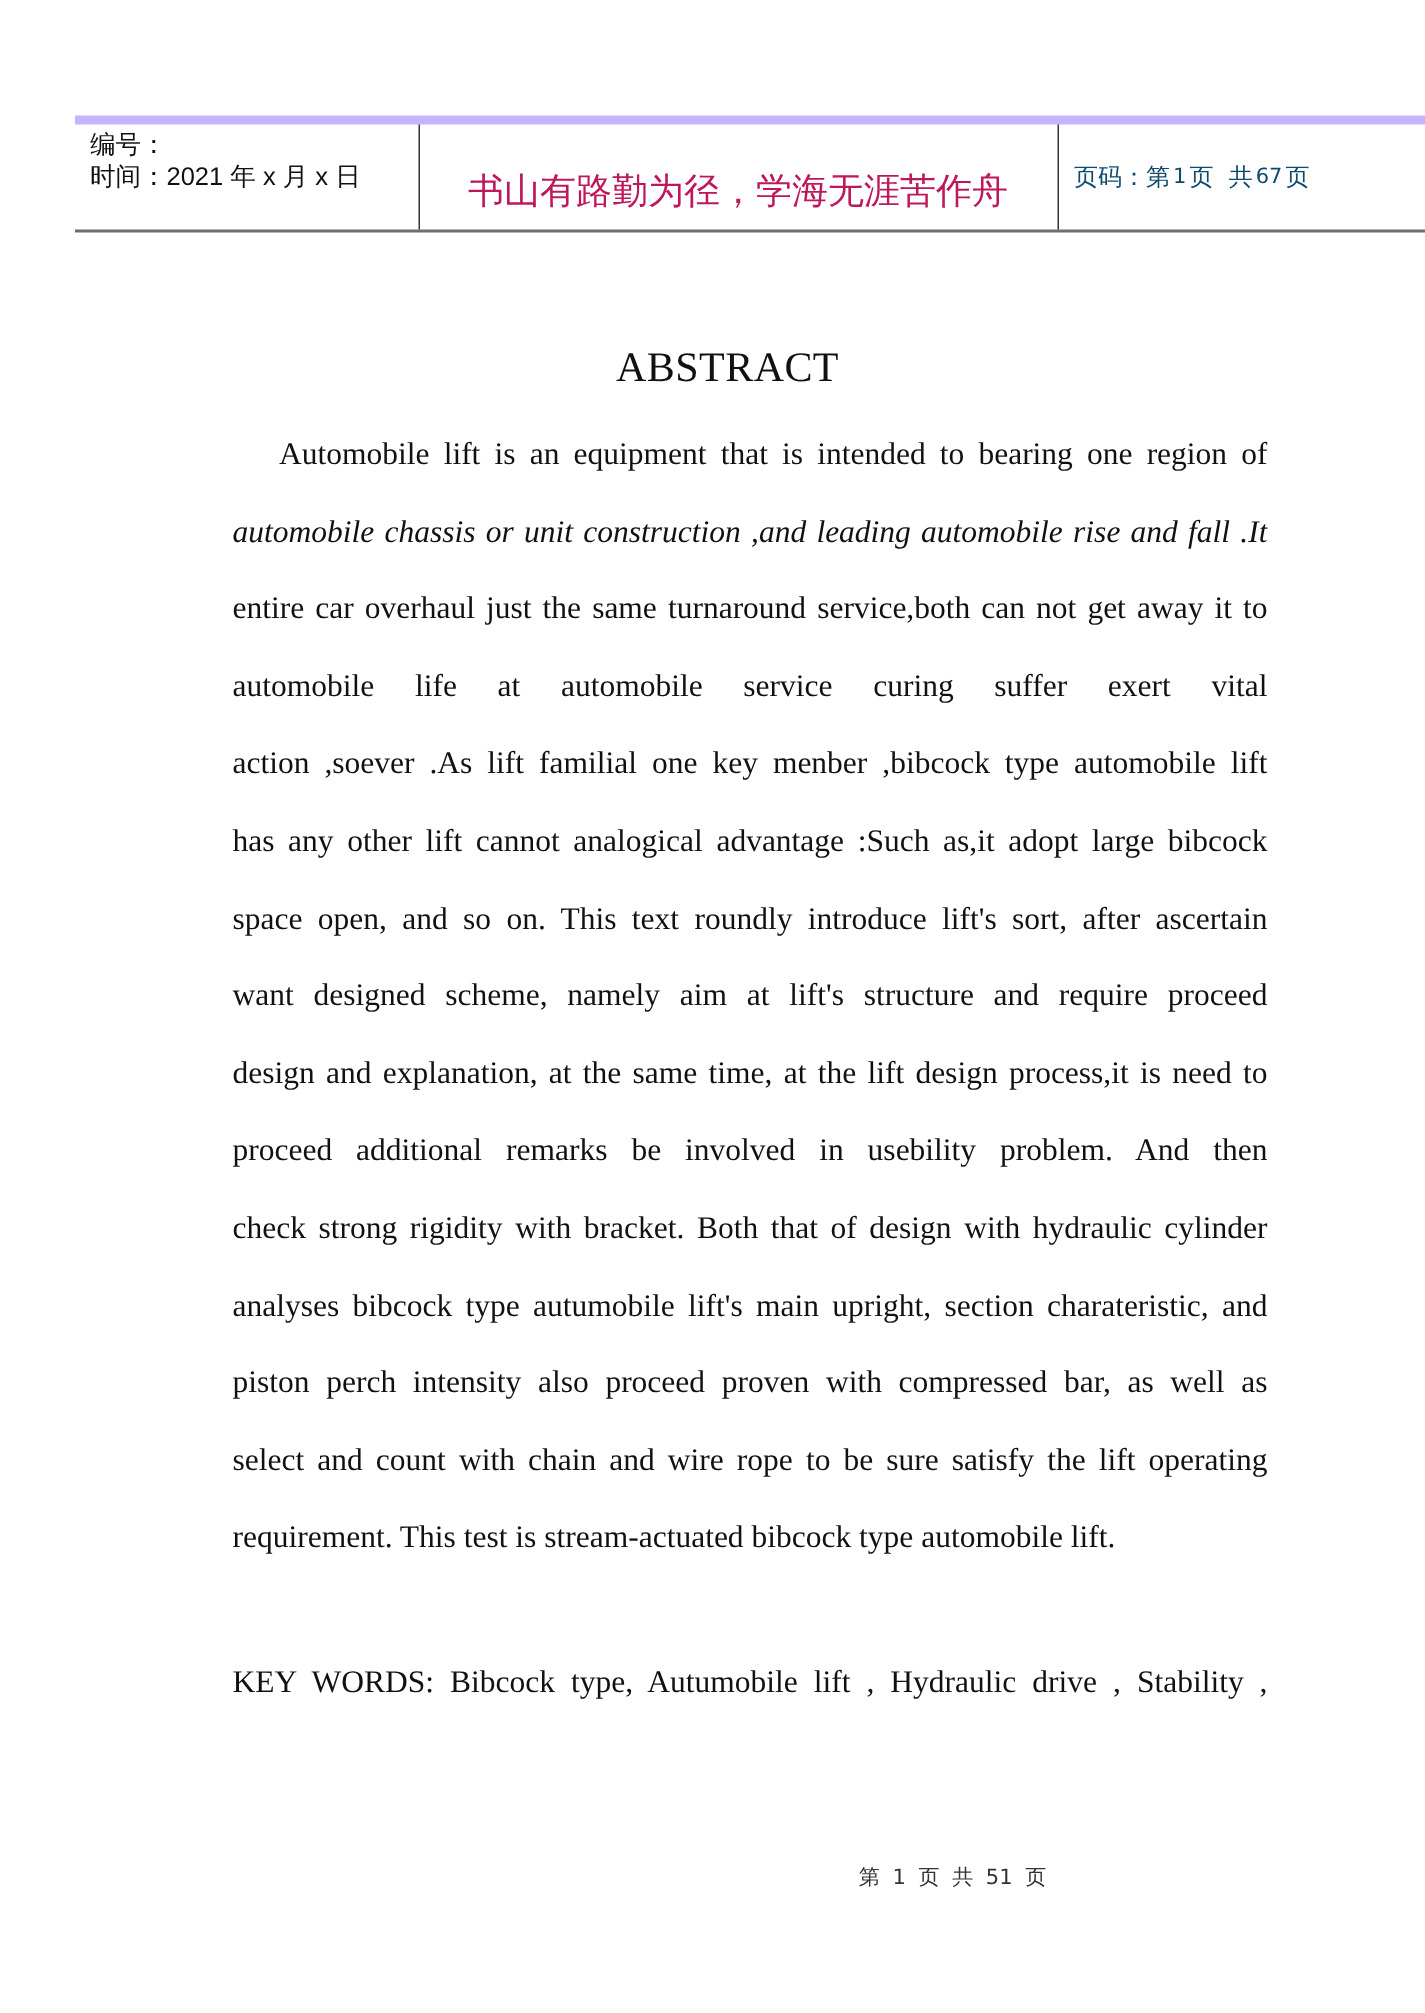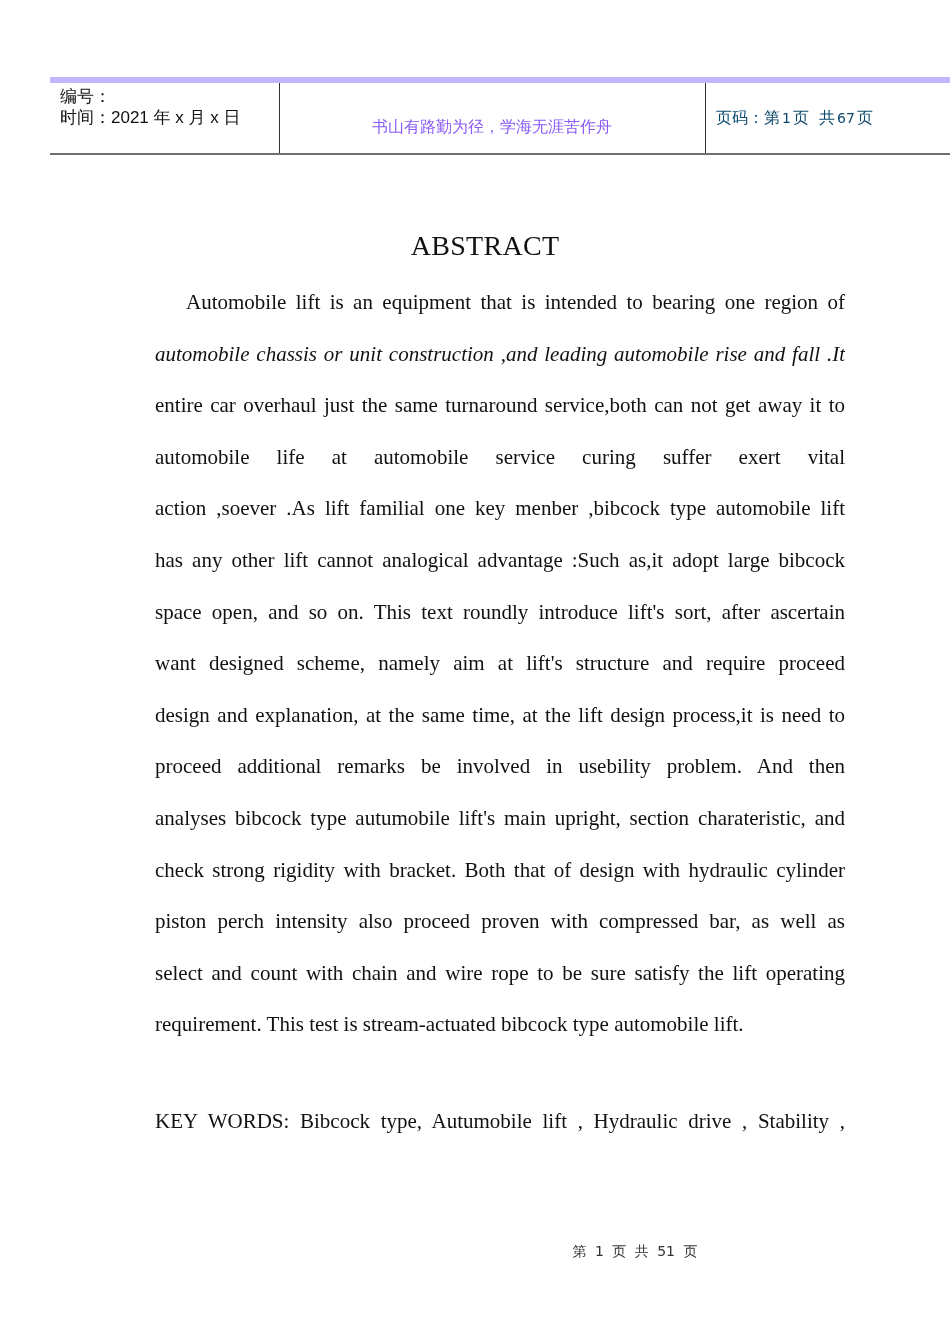--- a/index.html
+++ b/index.html
@@ -1,21 +1,21 @@
 <!DOCTYPE html>
 <html><head>
 <meta charset="utf-8">
 <style>
   html, body { margin:0; padding:0; background:#ffffff; }
   body { width:950px; height:1342px; position:relative; overflow:hidden; font-family:"Liberation Serif", serif; color:#111; }
   .hdr { position:absolute; left:50px; top:77px; width:900px; height:78px; border-top:6px solid #c4b5fd; border-bottom:2px solid #6f6f6f; box-sizing:border-box; }
   .hdr-div1 { position:absolute; left:229px; top:0; bottom:0; border-left:1.5px solid #333; }
   .hdr-div2 { position:absolute; left:655px; top:0; bottom:0; border-left:1.5px solid #333; }
   .hdr-left { position:absolute; left:10px; top:3px; font-family:"Liberation Sans", sans-serif; font-size:17px; line-height:21px; color:#111; }
-  .hdr-mid { position:absolute; left:229px; width:426px; top:0; bottom:0; display:flex; align-items:center; justify-content:center; color:#8b5cf6; font-family:"DejaVu Sans", sans-serif; font-size:16px; padding-top:18px; }
+  .hdr-mid { position:absolute; left:229px; width:426px; top:0; bottom:0; display:flex; align-items:center; justify-content:center; color:#be185d; font-family:"DejaVu Sans", sans-serif; font-size:24px; padding-top:18px; }
   .hdr-right { position:absolute; left:666px; top:0; bottom:0; display:flex; align-items:center; font-family:"DejaVu Sans", sans-serif; font-size:16px; color:#0c4a6e; }
   .hdr-right .sm { font-size:14px; margin:0 2px; }
   .title { position:absolute; left:0; width:970px; top:230px; text-align:center; font-size:28px; letter-spacing:0.3px; }
   .abstract { position:absolute; left:155px; width:690px; top:277px; font-size:21px; line-height:51.6px; text-align:justify; text-align-last:justify; }
   .abstract .first { text-indent:31px; }
   .line { display:block; text-align:justify; text-align-last:justify; white-space:nowrap; }
   .line.last { text-align-last:left; }
   .keywords { position:absolute; left:155px; width:690px; top:1106px; font-size:21px; line-height:30px; text-align:justify; text-align-last:justify; }
   .footer { position:absolute; left:0; width:1270px; top:1243px; text-align:center; font-family:"DejaVu Sans", sans-serif; font-size:14px; color:#333; word-spacing:4px; }
 </style>
@@ -45,22 +45,22 @@
     <span class="line first" style="white-space: normal; height: 51.6px; overflow: hidden;">Automobile lift is an equipment that is intended to bearing one region of</span>
     <span class="line" style="white-space: normal; height: 51.6px; overflow: hidden; font-style: italic;">automobile chassis or unit construction ,and leading automobile rise and fall .It</span>
     <span class="line" style="white-space: normal; height: 51.6px; overflow: hidden;">entire car overhaul just the same turnaround service,both can not get away it to</span>
     <span class="line" style="white-space: normal; height: 51.6px; overflow: hidden;">automobile life at automobile service curing suffer exert vital</span>
     <span class="line" style="white-space: normal; height: 51.6px; overflow: hidden;">action ,soever .As lift familial one key menber ,bibcock type automobile lift</span>
     <span class="line" style="white-space: normal; height: 51.6px; overflow: hidden;">has any other lift cannot analogical advantage :Such as,it adopt large bibcock</span>
     <span class="line" style="white-space: normal; height: 51.6px; overflow: hidden;">space open, and so on. This text roundly introduce lift's sort, after ascertain</span>
     <span class="line" style="white-space: normal; height: 51.6px; overflow: hidden;">want designed scheme, namely aim at lift's structure and require proceed</span>
     <span class="line" style="white-space: normal; height: 51.6px; overflow: hidden;">design and explanation, at the same time, at the lift design process,it is need to</span>
     <span class="line" style="white-space: normal; height: 51.6px; overflow: hidden;">proceed additional remarks be involved in usebility problem. And then</span>
+    <span class="line" style="white-space: normal; height: 51.6px; overflow: hidden;">check strong rigidity with bracket. Both that of design with hydraulic cylinder</span>
     <span class="line" style="white-space: normal; height: 51.6px; overflow: hidden;">analyses bibcock type autumobile lift's main upright, section charateristic, and</span>
-    <span class="line" style="white-space: normal; height: 51.6px; overflow: hidden;">check strong rigidity with bracket. Both that of design with hydraulic cylinder</span>
     <span class="line" style="white-space: normal; height: 51.6px; overflow: hidden;">piston perch intensity also proceed proven with compressed bar, as well as</span>
     <span class="line" style="white-space: normal; height: 51.6px; overflow: hidden;">select and count with chain and wire rope to be sure satisfy the lift operating</span>
     <span class="line last">requirement. This test is stream-actuated bibcock type automobile lift.</span>
   </div>
 
 <div class="keywords">KEY WORDS: Bibcock type, Autumobile lift , Hydraulic drive , Stability ,</div>
 
 <div class="footer">第 1 页 共 51 页</div>
 
 </body></html>

